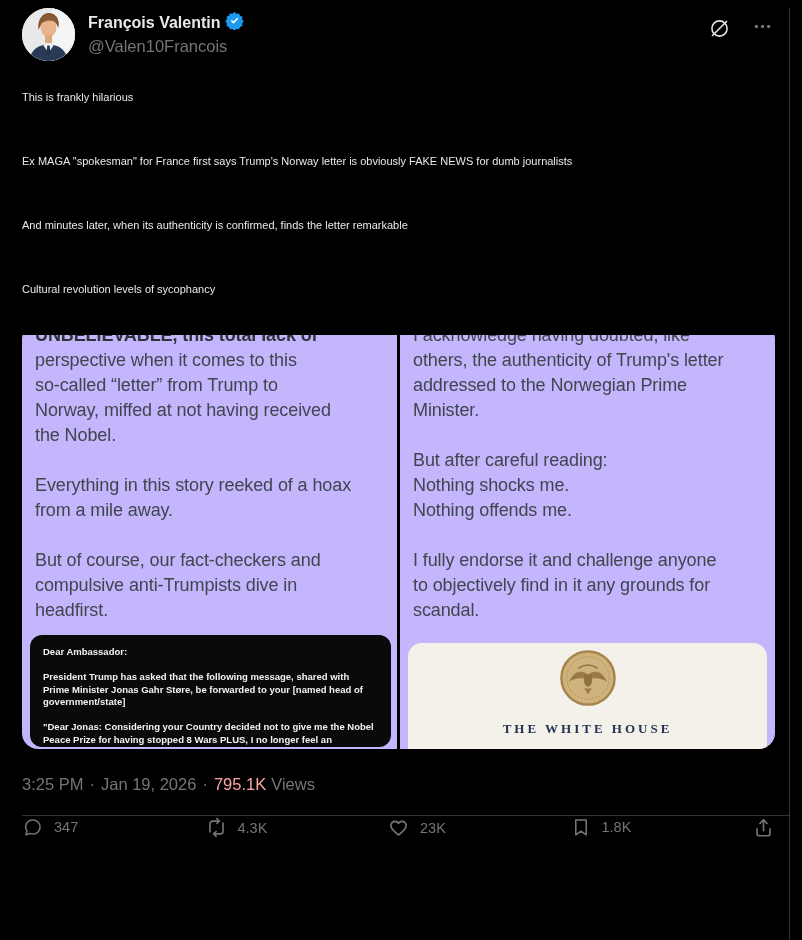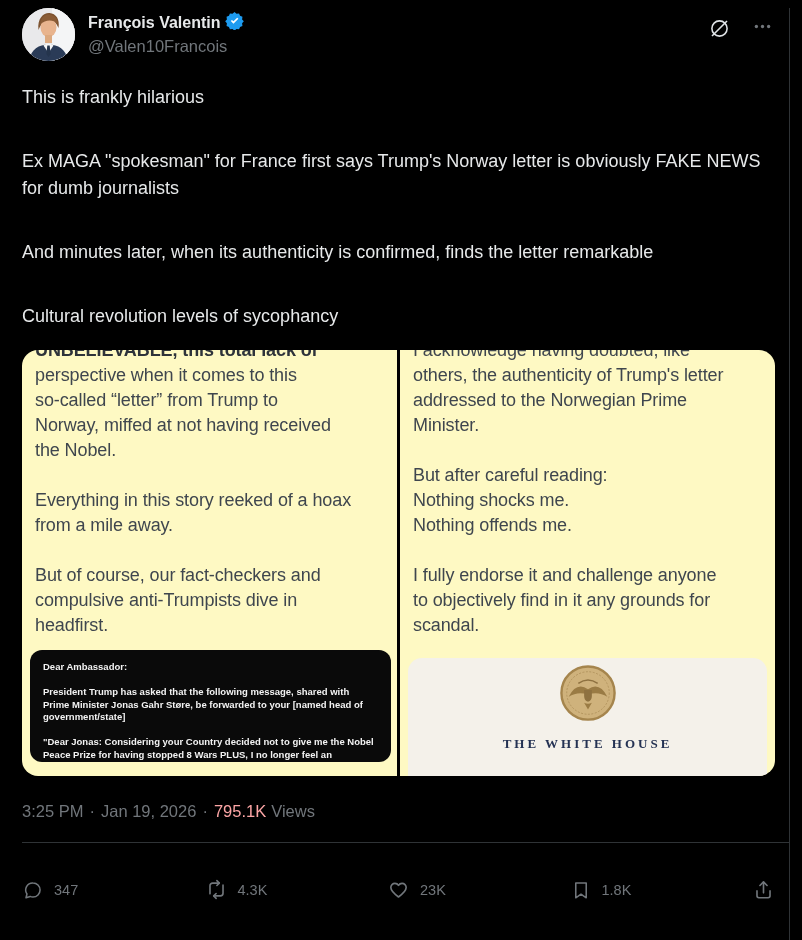--- a/index.html
+++ b/index.html
@@ -13,29 +13,29 @@
   .avatar { width: 53px; height: 53px; border-radius: 50%; overflow: hidden; flex: 0 0 auto; background: #e9e9eb; }
   .id-block { margin-left: 13px; padding-top: 3px; }
   .name-row { display: flex; align-items: center; gap: 5px; }
   .display-name { font-size: 16px; font-weight: 700; color: #e7e9ea; }
   .handle { font-size: 16.5px; color: #71767b; margin-top: 3px; }
   .spacer { flex: 1; }
   .hdr-btn { background: none; border: none; cursor: pointer; padding: 2px; margin-top: 6px; }
   .hdr-btn + .hdr-btn { margin-left: 16px; }
 
   
-  .tweet-text { margin: 23px 14px 0 22px; font-size: 18px; line-height: 27px; color: #e7e9ea; }
+  .tweet-text { margin: 23px 14px 0 22px; font-size: 11px; line-height: 27px; color: #e7e9ea; }
   .tweet-text p { margin-bottom: 37px; }
   .tweet-text p:last-child { margin-bottom: 0; }
 
   
   .media-grid { margin: 20px 14px 0 22px; height: 426px; border-radius: 16px; overflow: hidden;
                 display: grid; grid-template-columns: 1fr 1fr; gap: 3px; background: #000; }
-  .pane { position: relative; background: #fef9c3; overflow: hidden; padding: 0 13px;
-          font-size: 18px; line-height: 25px; color: #3f464e; letter-spacing: -0.1px; }
+  .pane { position: relative; background: #c4b5fd; overflow: hidden; padding: 0 13px;
+          font-size: 18px; line-height: 25px; color: #3f464e; letter-spacing: -0.1px; margin-top: 12px; }
   .clip-line { height: 13px; overflow: hidden; }
   .clip-line > div { margin-top: -12px; white-space: pre; }
   .clip-bold > div { font-weight: 700; color: #2e333a; }
   .pane-body { white-space: pre-line; }
 
   .dark-letter { position: absolute; left: 8px; right: 6px; top: 300px; height: 112px;
                  background: #0a0a0a; border-radius: 12px; overflow: hidden;
                  padding: 11px 13px; color: #f3f3f3; font-weight: 700;
                  font-size: 9.5px; line-height: 12.5px; letter-spacing: 0; white-space: pre-line; }
 
@@ -49,21 +49,21 @@
 
   
   .timestamp-row { margin: 26px 14px 0 22px; font-size: 16.5px; color: #71767b; }
   .timestamp-row .sep { margin: 0 6px; }
   .views-count { color: #fca5a5; font-weight: 400; }
   .views-label { margin-left: 5px; }
 
   .divider { border: 0; border-top: 1px solid #2f3336; margin: 21px 0 0 22px; width: 768px; }
 
   
-  .action-bar { display: flex; align-items: flex-end; margin: 0 14px 0 22px; height: 58px; }
+  .action-bar { display: flex; align-items: flex-start; margin: 0 14px 0 22px; height: 58px; }
   .action-group { flex: 1 1 0; display: flex; align-items: center; gap: 10px;
                   background: none; border: none; color: #71767b; cursor: pointer; padding: 0; }
   .action-group.share { flex: 0 0 auto; }
   .action-count { font-size: 14.5px; color: #71767b; }
   .action-icon { display: inline-flex; }
 </style>
 </head>
 <body>
 
 <div class="column">

